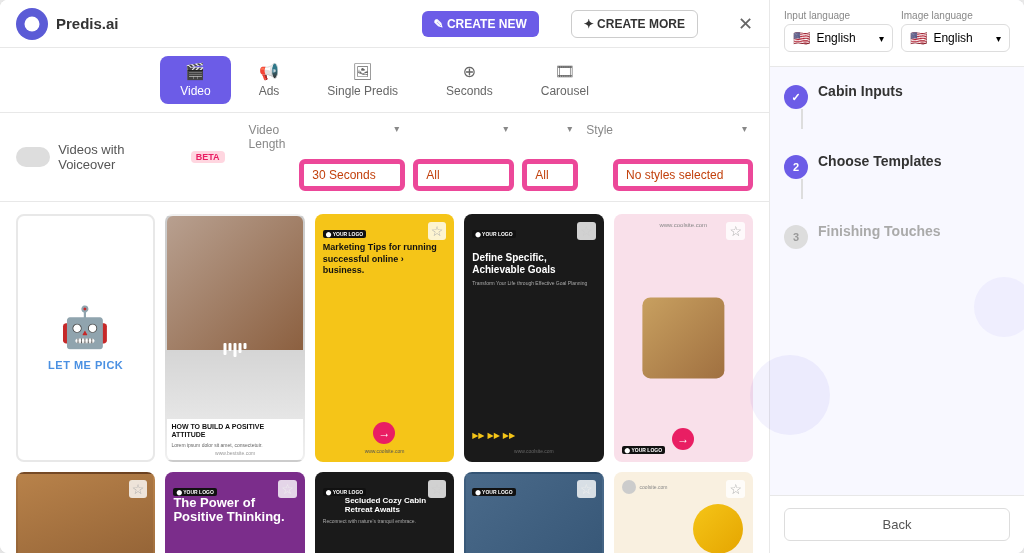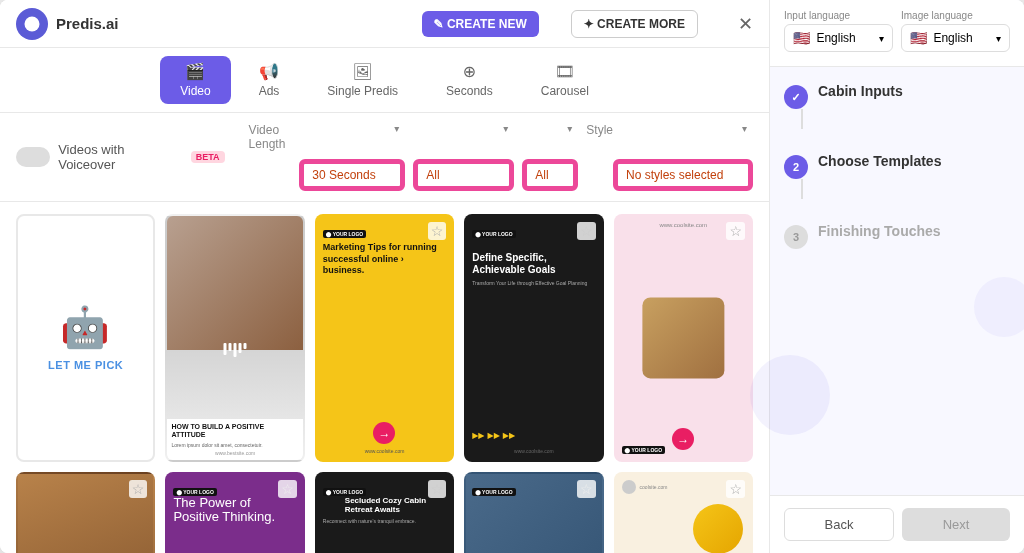--- a/index.html
+++ b/index.html
@@ -232,21 +232,21 @@
           <span class="bookmark-icon">☆</span>
 
         </div>
 
         <div class="card" style="background:#7b2d8b;position:relative;">
           <span class="bookmark-icon" style="color:#eee;">☆</span>
           <div style="position:absolute;top:6px;left:6px;">
             <span style="font-size:5px;font-weight:700;background:#111;color:white;padding:1px 3px;border-radius:2px;">⬤ YOUR LOGO</span>
           </div>
           <div style="position:absolute;top:22px;left:6px;right:6px;">
-            <div style="font-size:13px;font-weight:400;color:#fff;line-height:1.1;">The Power of Positive Thinking.</div>
+            <div style="font-size:13px;font-weight:700;color:#fff;line-height:1.1;">The Power of Positive Thinking.</div>
           </div>
 
         </div>
 
         <div class="card" style="background:#1a1a1a;position:relative;">
           <span class="bookmark-icon" style="color:#ccc;">☆</span>
           <div style="position:absolute;top:6px;left:6px;">
             <span style="font-size:5px;font-weight:700;background:#111;color:white;padding:1px 3px;border-radius:2px;">⬤ YOUR LOGO</span>
           </div>
           <div style="position:absolute;top:22px;left:6px;right:6px;">
@@ -331,16 +331,15 @@
       </div>
     </div>
 
     <div style="position:relative;flex:1;">
       <div style="position:absolute;bottom:60px;left:-20px;width:80px;height:80px;border-radius:50%;background:rgba(108,92,231,0.08);"></div>
       <div style="position:absolute;top:-20px;right:-10px;width:60px;height:60px;border-radius:50%;background:rgba(108,92,231,0.06);"></div>
     </div>
 
     <div class="sidebar-actions">
       <button class="btn-back">Back</button>
-      <button class="btn-next">Next</button>
     </div>
   </div>
 </div>
 
 </body></html>

